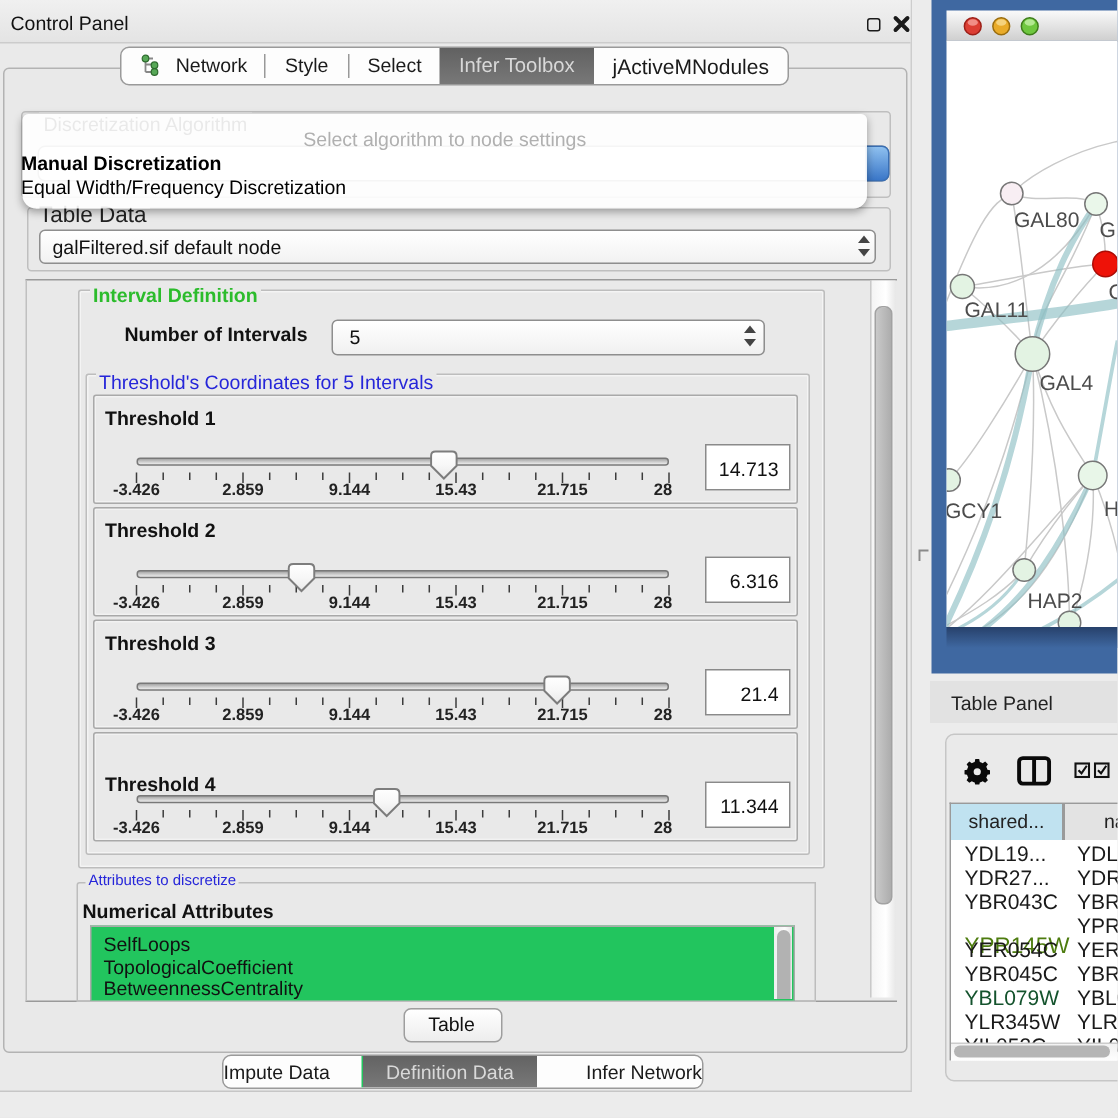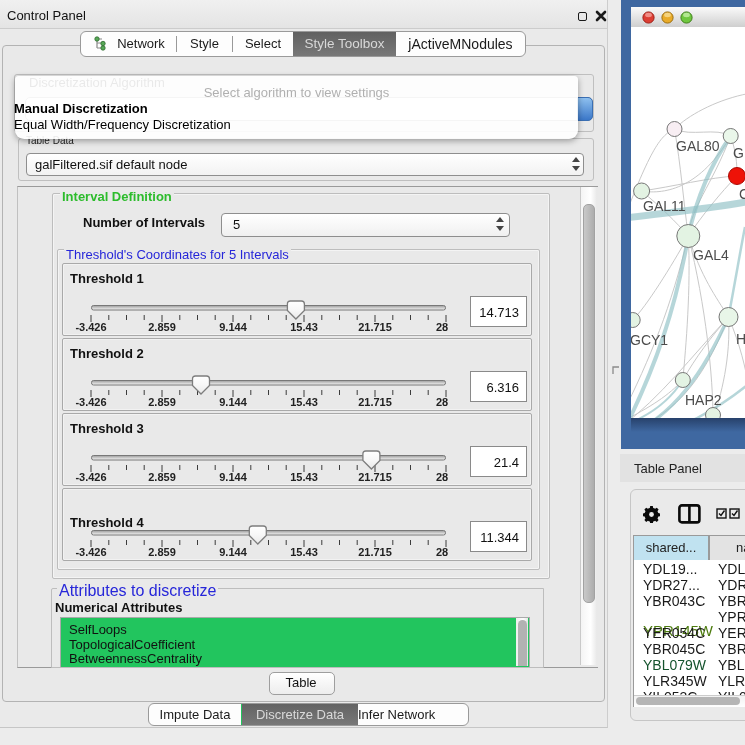--- a/index.html
+++ b/index.html
@@ -14,21 +14,21 @@
 <div class="abs" style="left:578px;top:12px;width:7px;height:7px;border:1.4px solid #1a1a1a;border-radius:2px;"></div>
 <svg class="abs" style="left:594px;top:9px;" width="14" height="14" viewBox="0 0 14 14">
 <path d="M3 3 L11 11 M11 3 L3 11" stroke="#1a1a1a" stroke-width="2.6" stroke-linecap="round"></path>
     </svg>
 <div class="abs" style="left:2px;top:45px;width:601px;height:655px;background:#e9e9e9;border:1px solid #b3b3b3;border-radius:4px;"></div>
 <div class="abs" style="left:14px;top:74px;width:578px;height:56px;border:1px solid #bfbfbf;border-radius:3px;"></div>
 <div class="abs" style="left:26px;top:75px;font-size:13px;color:#222;background:#e9e9e9;padding:0 3px;">Discretization Algorithm</div>
 <div class="abs" style="left:25px;top:97px;width:566px;height:22px;background:#fff;border:1px solid #999;border-radius:5px;"></div>
 <div class="abs" style="left:577px;top:97px;width:14px;height:22px;background:linear-gradient(#8ec0ef,#3b77c8);border:1px solid #3a6fb4;border-radius:0 5px 5px 0;"></div>
 <div class="abs" style="left:18px;top:138px;width:574px;height:41px;border:1px solid #bfbfbf;border-radius:3px;"></div>
-<div class="abs" style="left:24px;top:135px;font-size:10px;color:#222;background:#e9e9e9;padding:0 2px;">Table Data</div>
+<div class="abs" style="left:24px;top:135px;font-size:15px;color:#222;background:#e9e9e9;padding:0 2px;">Table Data</div>
 <div class="abs" style="left:26px;top:153px;width:556px;height:21px;background:linear-gradient(#ffffff,#f2f2f2);border:1px solid #8e8e8e;border-radius:4px;"></div>
 <div class="abs" style="left:35px;top:157px;font-size:13px;color:#111;">galFiltered.sif default node</div>
 <svg class="abs" style="left:570px;top:156px" width="12" height="16" viewBox="0 0 12 16">
 <path d="M6 1 L10 6 L2 6 Z" fill="#444"></path>
       <path d="M6 15 L10 10 L2 10 Z" fill="#444"></path>
     </svg>
 <div class="abs" style="left:17px;top:186px;width:580px;height:480px;background:#e9e9e9;border-top:1px solid #9a9a9a;border-left:1px solid #c0c0c0;border-bottom:1px solid #9a9a9a;"></div>
 <div class="abs" style="left:580px;top:187px;width:16px;height:478px;background:linear-gradient(90deg,#f4f4f4,#ffffff 60%,#e8e8e8);border-left:1px solid #c9c9c9;"></div>
 <div class="abs" style="left:583px;top:204px;width:10px;height:397px;background:linear-gradient(90deg,#c9c9c9,#adadad);border:1px solid #a2a2a2;border-radius:5px;"></div>
 <div class="abs" style="left:52px;top:193px;width:496px;height:384px;border:1px solid #bdbdbd;border-radius:2px;box-shadow:inset 0 0 0 1px #f4f4f4;"></div>
@@ -224,41 +224,41 @@
     </svg>
     <div class="abs" style="left:61.0px;top:546px;width:60px;text-align:center;font-size:11px;font-weight:bold;color:#222;">-3.426</div>
     <div class="abs" style="left:132.0px;top:546px;width:60px;text-align:center;font-size:11px;font-weight:bold;color:#222;">2.859</div>
     <div class="abs" style="left:203.0px;top:546px;width:60px;text-align:center;font-size:11px;font-weight:bold;color:#222;">9.144</div>
     <div class="abs" style="left:274.0px;top:546px;width:60px;text-align:center;font-size:11px;font-weight:bold;color:#222;">15.43</div>
     <div class="abs" style="left:345.0px;top:546px;width:60px;text-align:center;font-size:11px;font-weight:bold;color:#222;">21.715</div>
     <div class="abs" style="left:412.0px;top:546px;width:60px;text-align:center;font-size:11px;font-weight:bold;color:#222;">28</div>
     <div class="abs" style="left:470px;top:521px;width:55px;height:29px;background:#fff;border:1px solid #8a8a8a;"></div>
     <div class="abs" style="left:470px;top:530px;width:49px;text-align:right;font-size:13px;color:#111;">11.344</div>
 <div class="abs" style="left:51px;top:588px;width:491px;height:78px;border:1px solid #bdbdbd;border-top-left-radius:2px;"></div>
-<div class="abs" style="left:57px;top:582px;font-size:16px;color:#2626d9;background:#e9e9e9;padding:0 2px;">Attributes to discretize</div>
+<div class="abs" style="left:57px;top:582px;font-size:10px;color:#2626d9;background:#e9e9e9;padding:0 2px;">Attributes to discretize</div>
 <div class="abs" style="left:55px;top:600px;font-size:13px;font-weight:bold;color:#111;">Numerical Attributes</div>
 <div class="abs" style="left:60px;top:617px;width:468px;height:49px;background:#22c55e;border:1px solid #aaa;border-bottom:none;overflow:hidden;">
       <div style="padding:5px 0 0 8px;font-size:13px;color:#111;line-height:14.5px;">SelfLoops<br>TopologicalCoefficient<br>BetweennessCentrality</div>
     </div>
 <div class="abs" style="left:516px;top:618px;width:12px;height:48px;background:linear-gradient(90deg,#eee,#fdfdfd 60%,#e6e6e6);"></div>
 <div class="abs" style="left:518px;top:620px;width:9px;height:46px;background:#b2b2b2;border-radius:5px 5px 0 0;"></div>
 <div class="abs" style="left:269px;top:672px;width:64px;height:21px;background:linear-gradient(#ffffff,#ededed);border:1px solid #9e9e9e;border-radius:5px;"></div>
 <div class="abs" style="left:269px;top:675px;width:64px;text-align:center;font-size:13px;color:#111;">Table</div>
 <div class="abs" style="left:148px;top:703px;width:319px;height:21px;background:#fdfdfd;border:1px solid #9a9a9a;border-radius:6px;overflow:hidden;font-size:13px;color:#1a1a1a;">
-      <div style="position:absolute;left:0;top:0;width:92px;height:21px;line-height:21px;text-align:center;border-right:1px solid #22c55e;">Impute Data</div>
-      <div style="position:absolute;left:93px;top:0;width:116px;height:21px;line-height:21px;text-align:center;background:linear-gradient(#636363,#787878);color:#d9d9d9;">Discretize Data</div>
-      <div style="position:absolute;left:209px;top:0;width:110px;height:21px;line-height:21px;text-align:left;">Infer Network</div>
+      <div style="position:absolute;left:0;top:0;width:92px;height:21px;line-height:21px;text-align:left;border-right:1px solid #22c55e;">Impute Data</div>
+      <div style="position:absolute;left:93px;top:0;width:116px;height:21px;line-height:21px;text-align:center;background:linear-gradient(#636363,#787878);color:#d9d9d9;">Definition Data</div>
+      <div style="position:absolute;left:209px;top:0;width:110px;height:21px;line-height:21px;text-align:right;">Infer Network</div>
     </div>
 <div class="abs" style="left:80px;top:31px;width:444px;height:24px;background:#fdfdfd;border:1px solid #9a9a9a;border-radius:6px;overflow:hidden;font-size:13px;color:#1a1a1a;">
       <div style="position:absolute;left:0;top:0;width:95px;height:24px;line-height:24px;text-align:center;padding-left:25px;box-sizing:border-box;">Network</div>
       <div style="position:absolute;left:95px;top:4px;width:1px;height:16px;background:#999;"></div>
       <div style="position:absolute;left:96px;top:0;width:55px;height:24px;line-height:24px;text-align:center;">Style</div>
       <div style="position:absolute;left:151px;top:4px;width:1px;height:16px;background:#999;"></div>
       <div style="position:absolute;left:152px;top:0;width:60px;height:24px;line-height:24px;text-align:center;">Select</div>
-      <div style="position:absolute;left:212px;top:0;width:103px;height:24px;line-height:24px;text-align:center;background:linear-gradient(#616161,#787878);color:#d8d8d8;font-size:13.5px;">Style Toolbox</div>
+      <div style="position:absolute;left:212px;top:0;width:103px;height:24px;line-height:24px;text-align:center;background:linear-gradient(#616161,#787878);color:#d8d8d8;font-size:13.5px;">Infer Toolbox</div>
       <div style="position:absolute;left:315px;top:0;width:129px;height:24px;line-height:24px;text-align:center;font-size:14px;">jActiveMNodules</div>
     </div>
 <svg class="abs" style="left:93px;top:36px" width="14" height="15" viewBox="0 0 14 15">
 <path d="M4 3 L4 12 M4 7 L10 7 M4 3 L9 3 M4 12 L9 12" stroke="#888" stroke-width="1.2" fill="none"></path>
 <circle cx="4" cy="3" r="2.2" fill="#57a857" stroke="#2e6b2e" stroke-width="0.8"></circle>
 <circle cx="10" cy="7.5" r="2.2" fill="#57a857" stroke="#2e6b2e" stroke-width="0.8"></circle>
 <circle cx="10" cy="12" r="2.2" fill="#57a857" stroke="#2e6b2e" stroke-width="0.8"></circle>
     </svg>
 </div>
 <svg class="abs" style="left:611px;top:364px" width="10" height="12" viewBox="0 0 10 12">
@@ -374,14 +374,14 @@
 <div class="abs" style="left:9px;top:121px;font-size:14px;color:#14532d;">YBL079W</div>
 <div class="abs" style="left:84px;top:121px;font-size:14px;color:#1a1a1a;">YBL0</div>
 <div class="abs" style="left:9px;top:137px;font-size:14px;color:#1a1a1a;">YLR345W</div>
 <div class="abs" style="left:84px;top:137px;font-size:14px;color:#1a1a1a;">YLR3</div>
 <div class="abs" style="left:9px;top:153px;font-size:14px;color:#1a1a1a;">YIL053C</div>
 <div class="abs" style="left:84px;top:153px;font-size:14px;color:#1a1a1a;">YIL0</div>
 <div class="abs" style="left:0;top:159px;width:112px;height:12px;background:linear-gradient(#f2f2f2,#ffffff);border-top:1px solid #ccc;"></div>
 <div class="abs" style="left:2px;top:161px;width:104px;height:8px;background:#b5b5b5;border-radius:4px;"></div>
 </div>
 <div class="abs" style="left:15px;top:76px;width:563px;height:63px;background:rgba(255,255,255,0.90);border-radius:4px 4px 9px 9px;box-shadow:0 2px 6px rgba(0,0,0,0.35);"></div>
-<div class="abs" style="left:15px;top:85px;width:563px;text-align:center;font-size:13px;color:#b0b0b0;">Select algorithm to view settings</div>
+<div class="abs" style="left:15px;top:85px;width:563px;text-align:center;font-size:13px;color:#b0b0b0;">Select algorithm to node settings</div>
 <div class="abs" style="left:14px;top:101px;font-size:13px;font-weight:bold;color:#000;">Manual Discretization</div>
 <div class="abs" style="left:14px;top:117px;font-size:13px;color:#000;">Equal Width/Frequency Discretization</div>
 </body></html>

